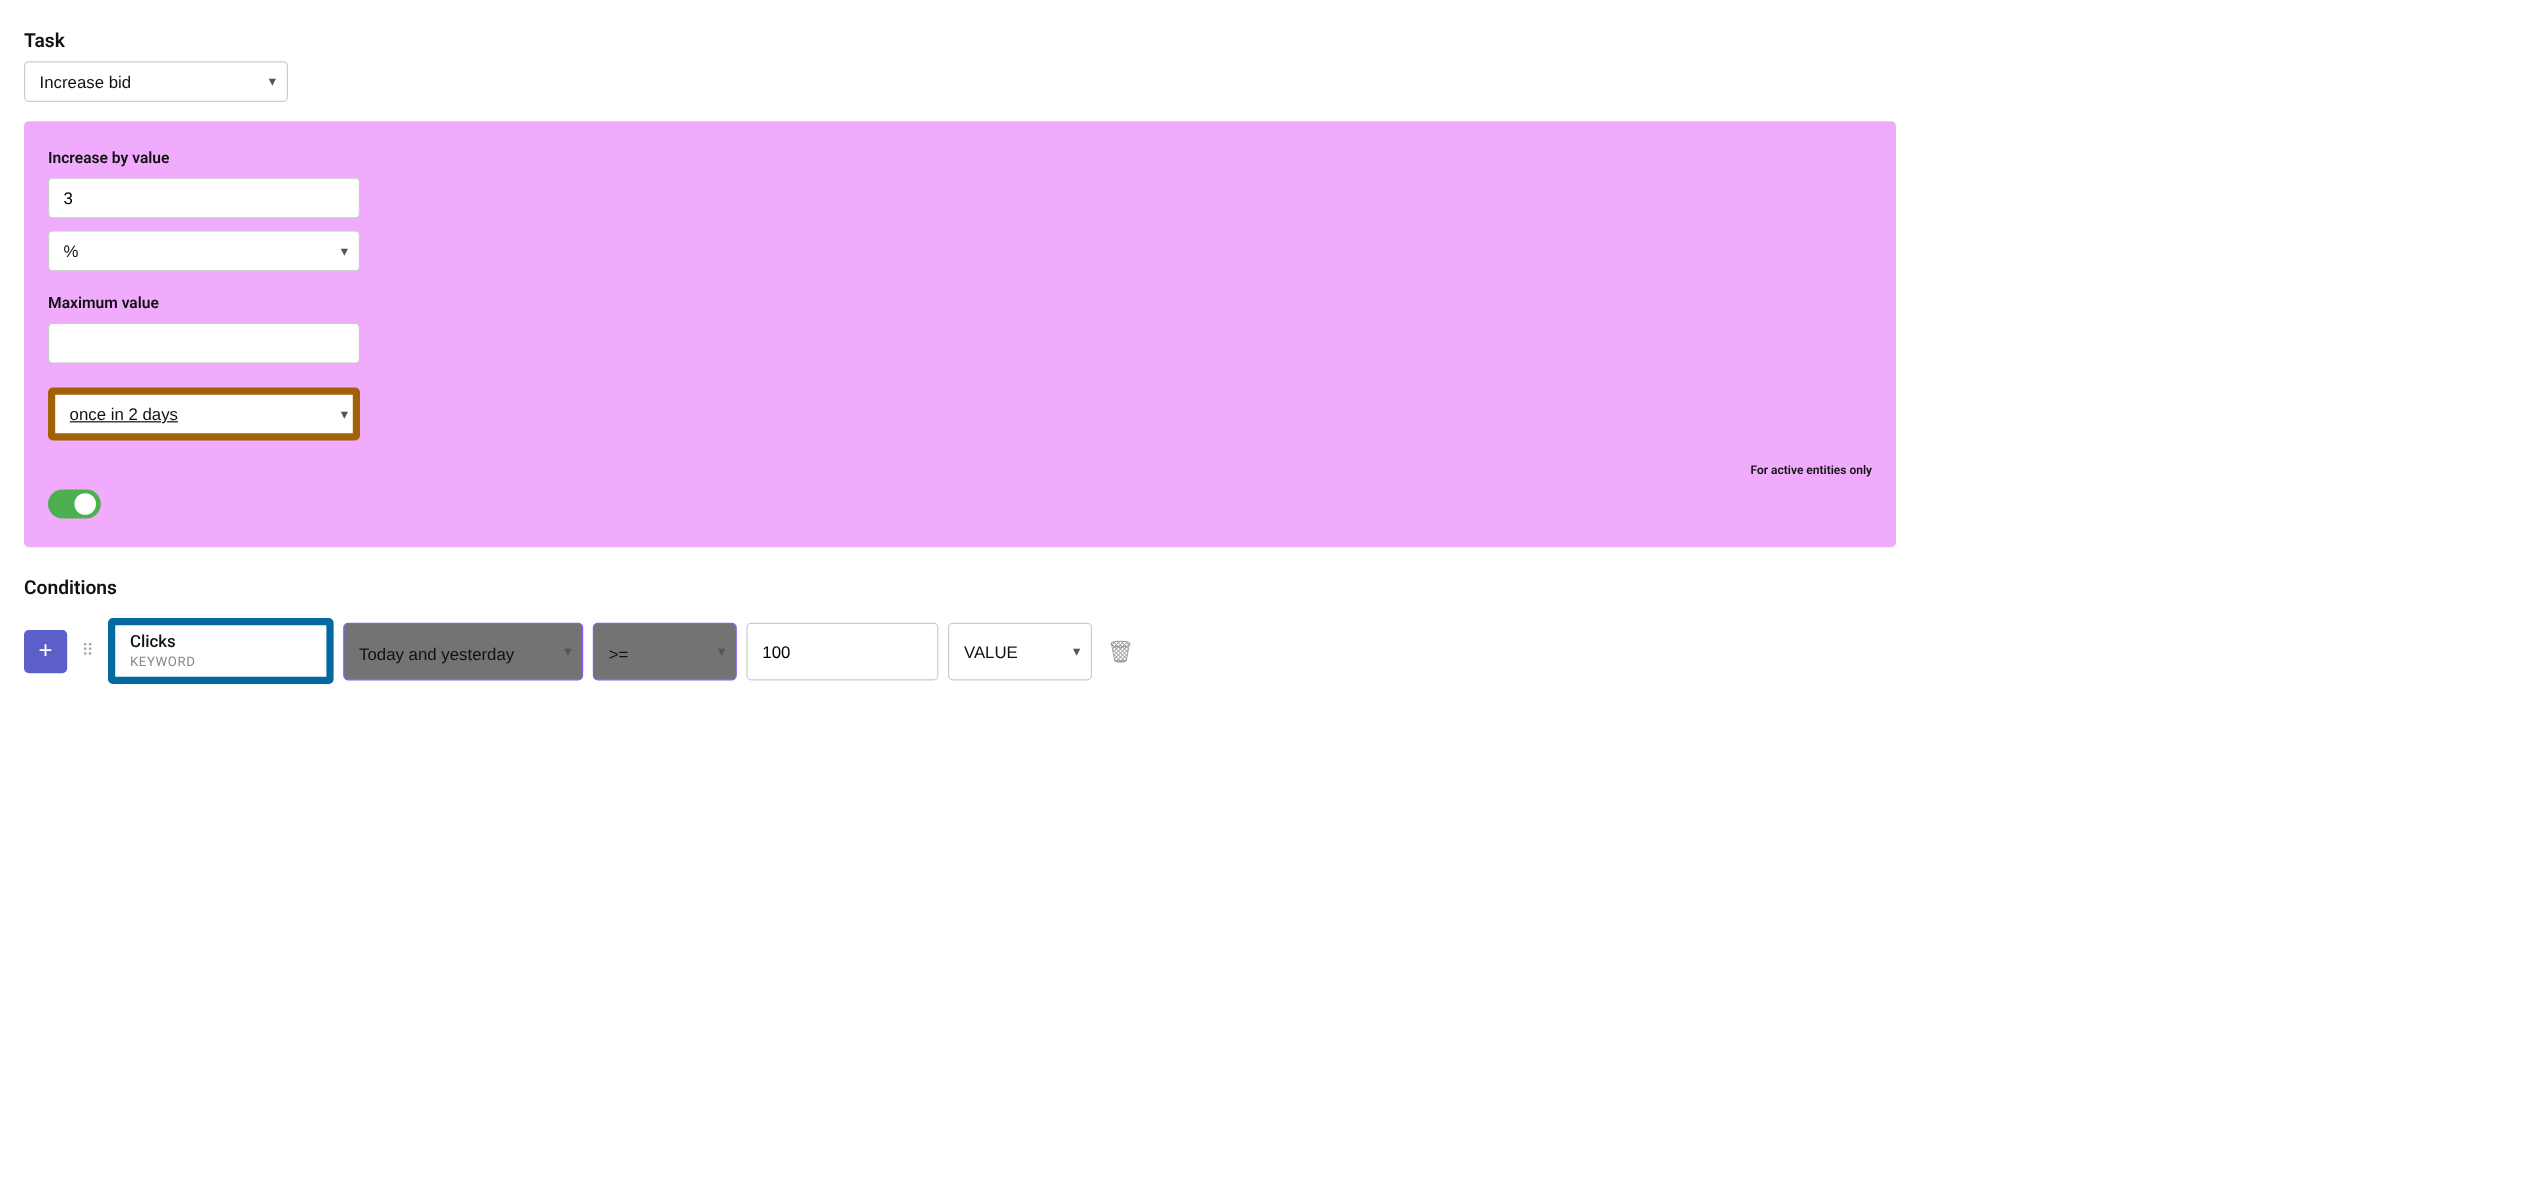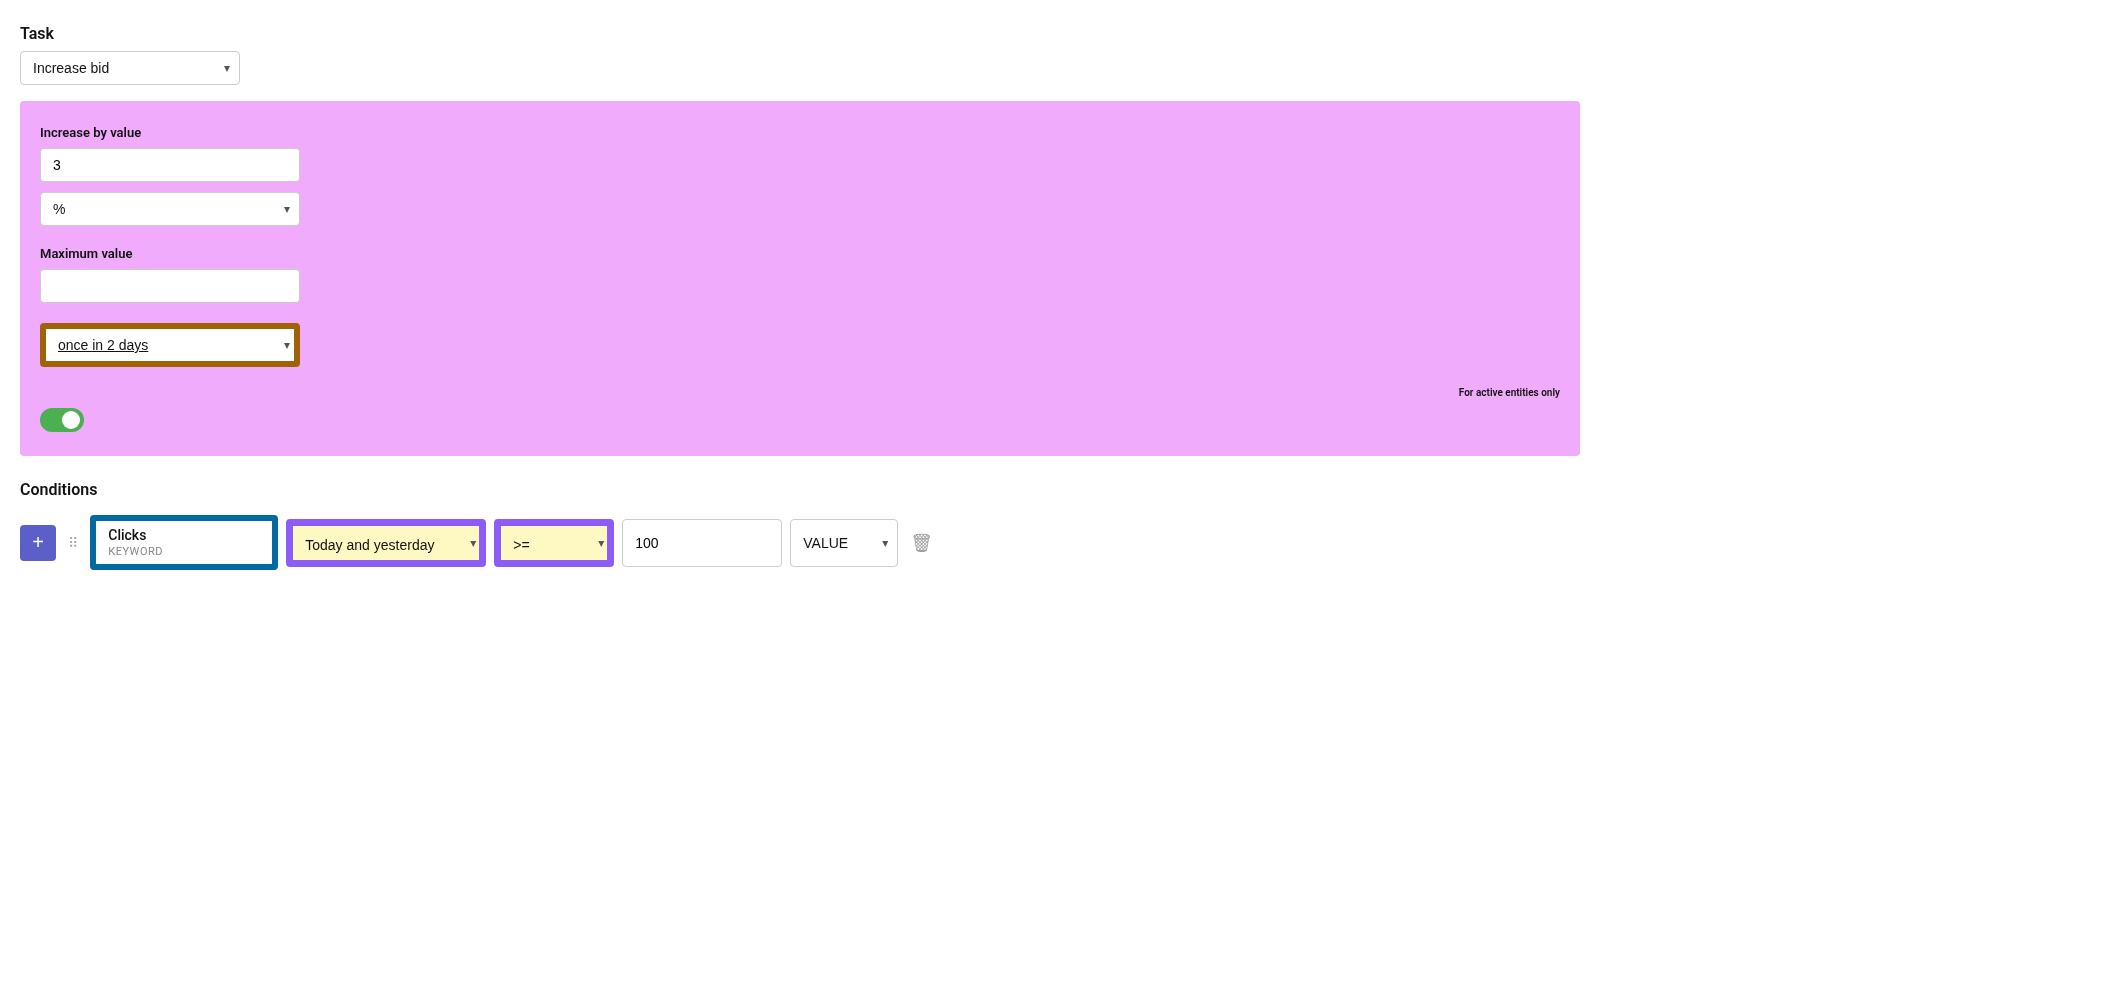--- a/index.html
+++ b/index.html
@@ -245,23 +245,23 @@
       letter-spacing: 0.5px;
       margin-top: 2px;
     }
 
     .condition-select-wrapper {
       position: relative;
     }
 
     .condition-select {
       padding: 8px 32px 4px 12px;
-      border: 7px solid #8b5cf6;
-      border-radius: 4px;
-      background: #fef9c3;
+      border: 1px solid #8b5cf6;
+      border-radius: 4px;
+      background: #737373;
       appearance: none;
       font-size: 14px;
       color: #111;
       cursor: pointer;
       height: 48px;
     }
 
     .condition-select.period { width: 200px; }
     .condition-select.operator { width: 120px; }
 
@@ -281,21 +281,21 @@
     .value-type-select {
       padding: 8px 32px 8px 12px;
       border: 1px solid #ccc;
       border-radius: 4px;
       background: #fff;
       appearance: none;
       font-size: 14px;
       color: #111;
       cursor: pointer;
       height: 48px;
-      width: 108px;
+      width: 120px;
     }
 
     .delete-button {
       background: none;
       border: none;
       cursor: pointer;
       color: #999;
       font-size: 18px;
       padding: 4px;
       display: flex;

